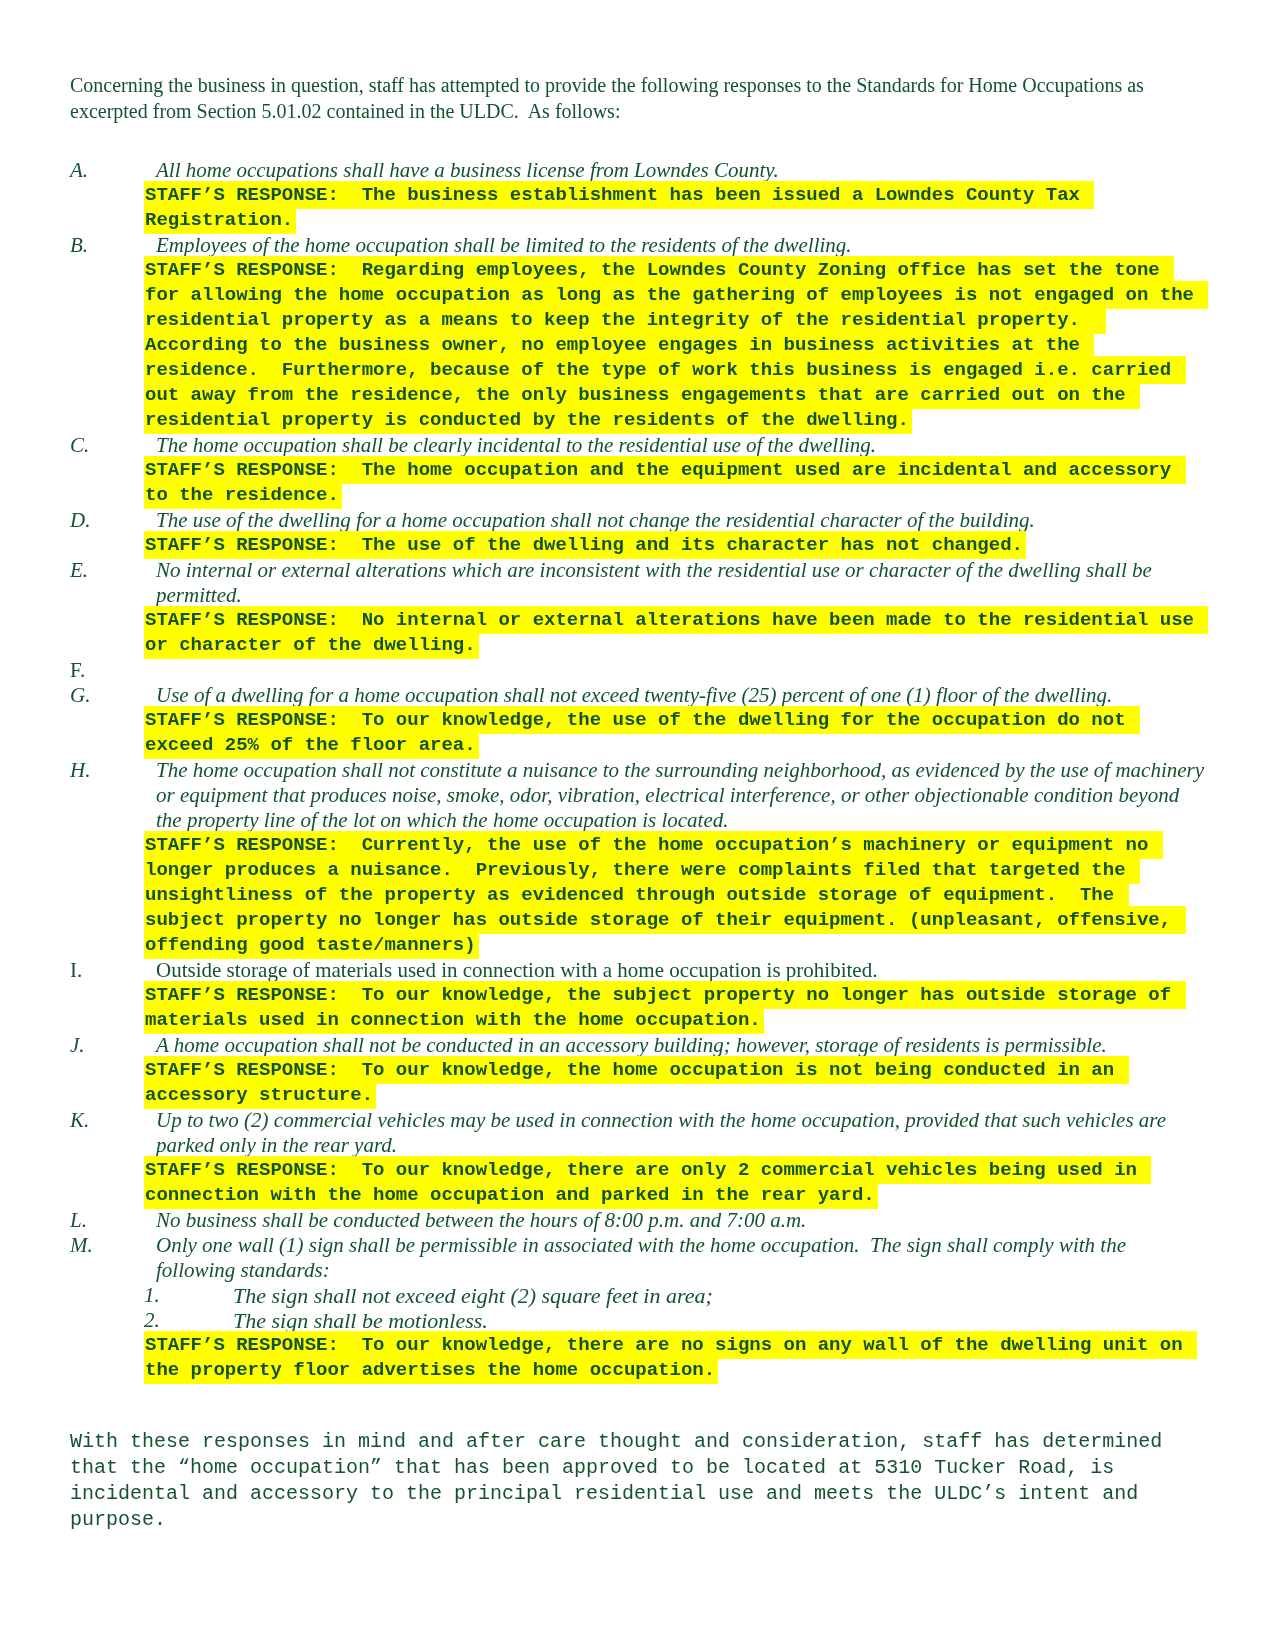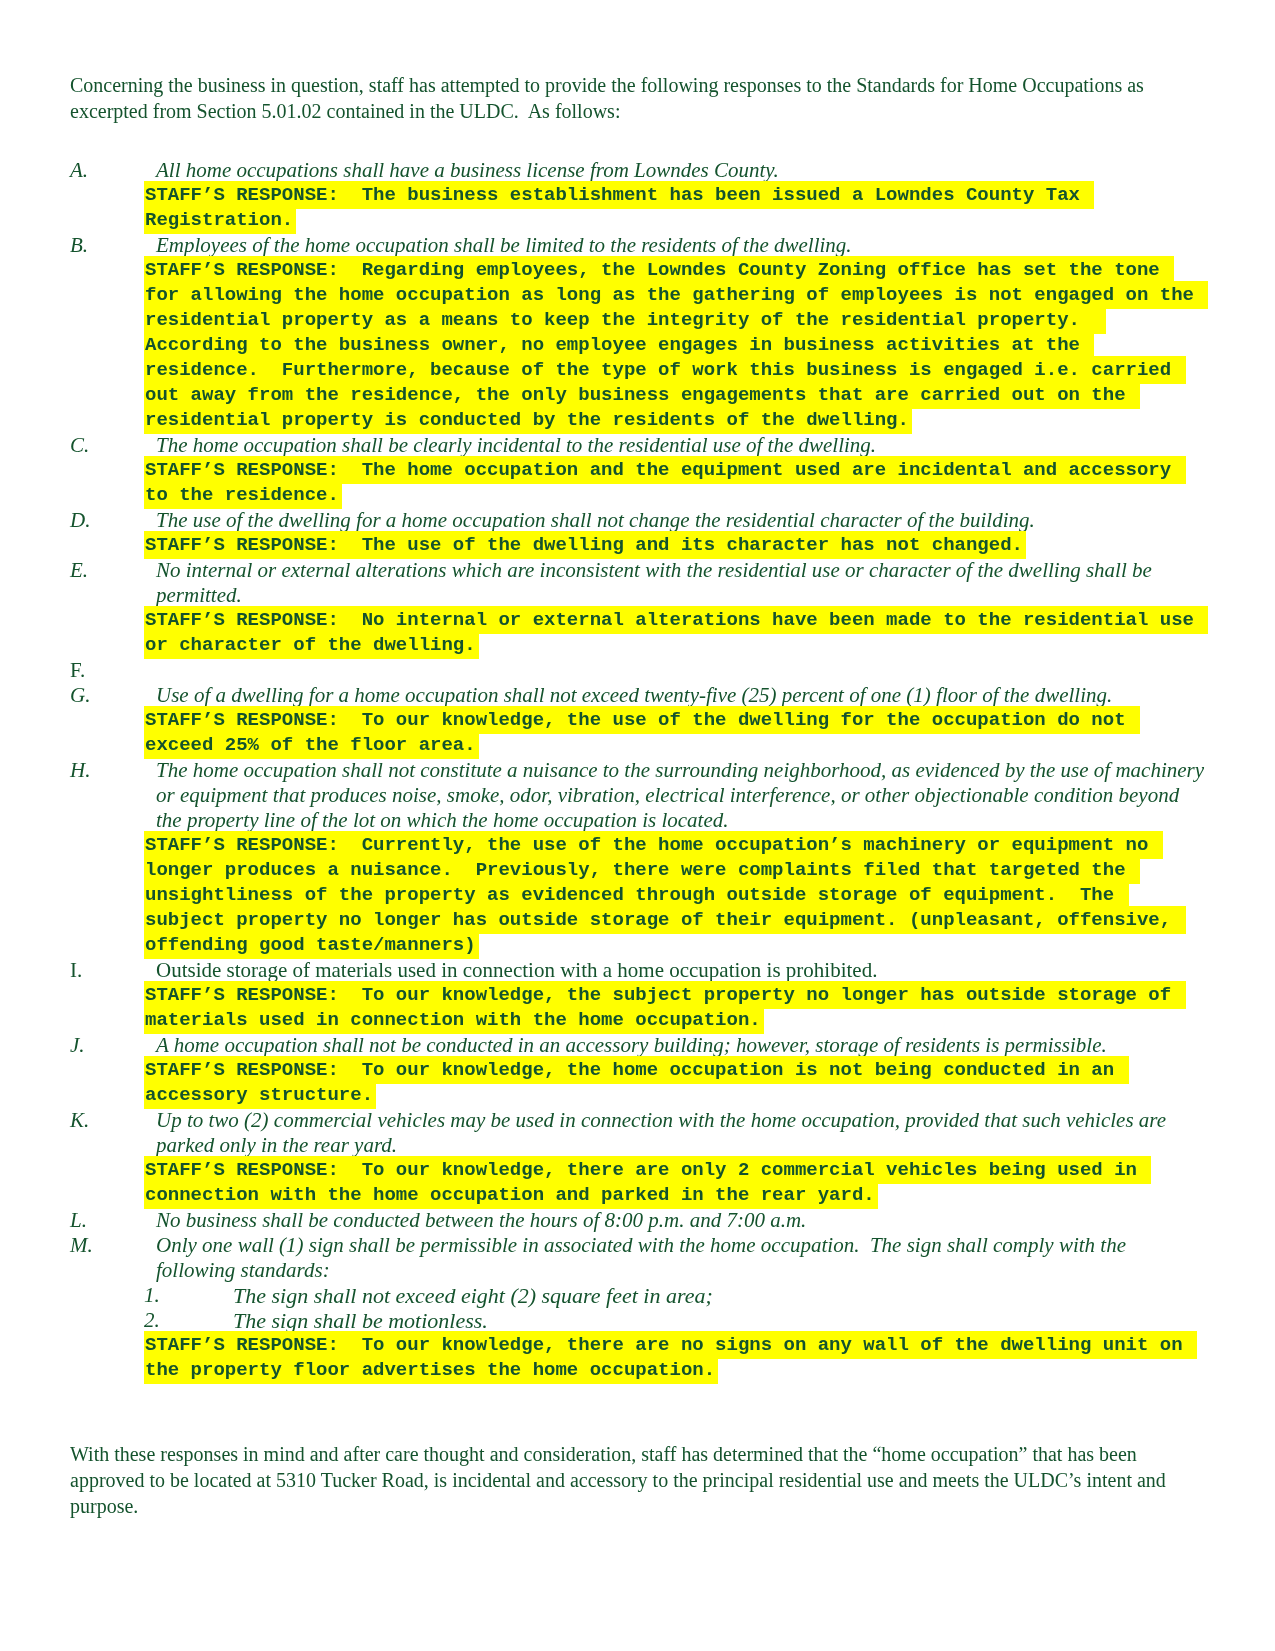--- a/index.html
+++ b/index.html
@@ -8,21 +8,21 @@
     width:1275px;height:1651px;
     box-sizing:border-box;
     background:#ffffff;
     padding:70px 70px 0 70px;
     font-family:"Liberation Serif","DejaVu Serif",serif;
     color:#14532d;
     overflow:hidden;
   }
   .para{font-size:20px;line-height:26px;white-space:pre-wrap;}
   .intro{margin:2px 0 34px 0;}
-  .closing{margin:58px 0 0 0;}
+  .closing{margin:46px 0 0 0;font-family:Liberation Mono, monospace;}
   .items{width:100%;}
   .item{display:flex;align-items:flex-start;}
   .item-label{
     flex:0 0 74px;
     font-style:italic;
     font-size:21px;line-height:25px;
   }
   .item-body{flex:1;min-width:0;}
   .standard{
     font-style:italic;

